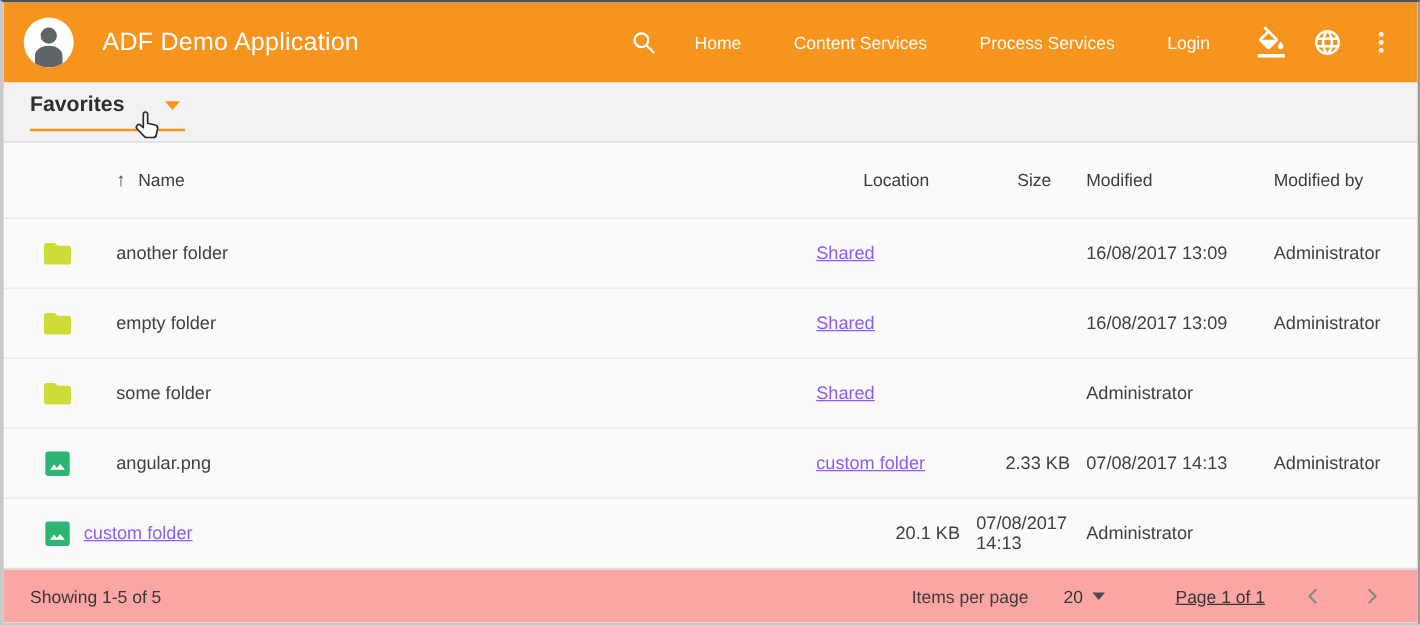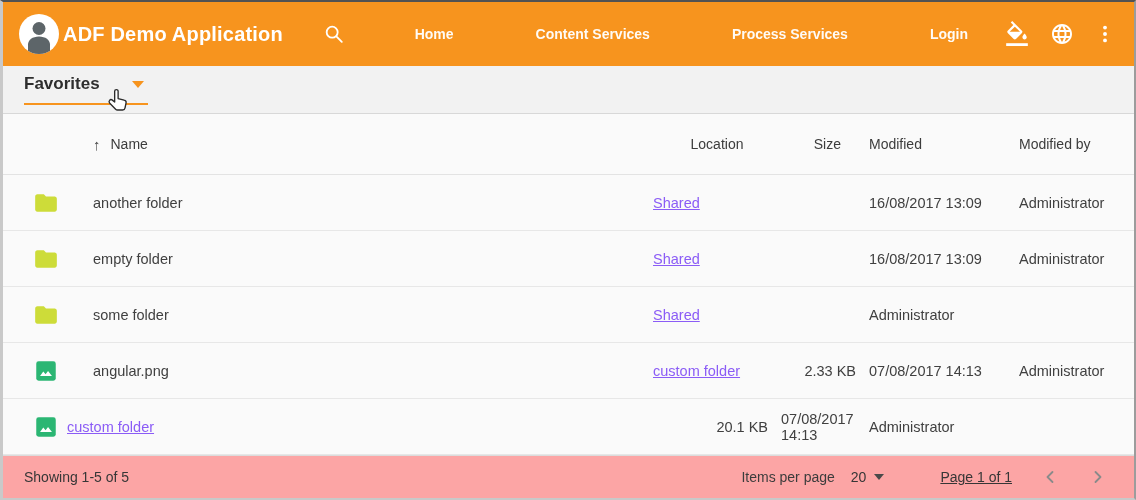--- a/index.html
+++ b/index.html
@@ -16,26 +16,26 @@
   }
   
   .app-header{
     height:64px;flex:0 0 64px;background:#f7941e;
     display:flex;align-items:center;padding:0 18px 0 16px;color:#fff;
   }
   .avatar{
     width:40px;height:40px;border-radius:50%;background:#fff;
     overflow:hidden;flex:0 0 40px;display:flex;align-items:flex-end;justify-content:center;
   }
-  .app-title{font-size:20px;font-weight:bold;margin-left:4px;letter-spacing:.2px;color:#fff;}
+  .app-title{font-size:20px;font-weight:normal;margin-left:23px;letter-spacing:.2px;color:#fff;}
   .header-spacer{flex:1;}
   .icon-btn{background:none;border:none;padding:0;display:flex;align-items:center;justify-content:center;cursor:pointer;}
   .search-btn{margin-right:30px;}
   .nav{display:flex;align-items:center;gap:42px;margin-right:36px;}
-  .nav-item{font-size:14px;font-weight:bold;color:rgba(255,255,255,.96);cursor:pointer;white-space:nowrap;margin-left:40px;}
+  .nav-item{font-size:14px;font-weight:normal;color:rgba(255,255,255,.96);cursor:pointer;white-space:nowrap;}
   .header-icons{display:flex;align-items:center;gap:20px;}
   
   .toolbar{
     height:48px;flex:0 0 48px;background:#f2f2f2;border-bottom:1px solid #d8d8d8;
     display:flex;align-items:center;padding-left:21px;position:relative;
   }
   .fav-dropdown{
     display:inline-flex;align-items:center;border-bottom:2px solid #f7941e;
     padding-bottom:9px;padding-right:4px;cursor:pointer;
   }
@@ -56,21 +56,21 @@
   .cell-name{padding-left:26px;}
   .cell-size{text-align:right;padding-right:13px;}
   .loc-link{color:#8b5cf6;text-decoration:underline;cursor:pointer;}
   
   .pager{
     height:43px;flex:0 0 43px;background:#fca5a5;border-top:1px solid #dcdcdc;
     display:flex;align-items:center;padding:0 26px 0 21px;font-size:14px;color:#363636;
   }
   .pager-spacer{flex:1;}
   .ipp-label{color:#3c3c3c;}
-  .ipp-select{display:flex;align-items:center;gap:8px;margin-left:16px;cursor:pointer;}
+  .ipp-select{display:flex;align-items:center;gap:8px;margin-left:28px;cursor:pointer;}
   .tri-small{width:0;height:0;border-left:5px solid transparent;border-right:5px solid transparent;border-top:6px solid #4a4a4a;}
   .page-label{margin-left:56px;text-decoration:underline;}
   .chev{margin-left:28px;cursor:pointer;display:flex;align-items:center;}
 </style>
 </head>
 <body>
 
 <div class="frame">
 
   <div class="app-header">

